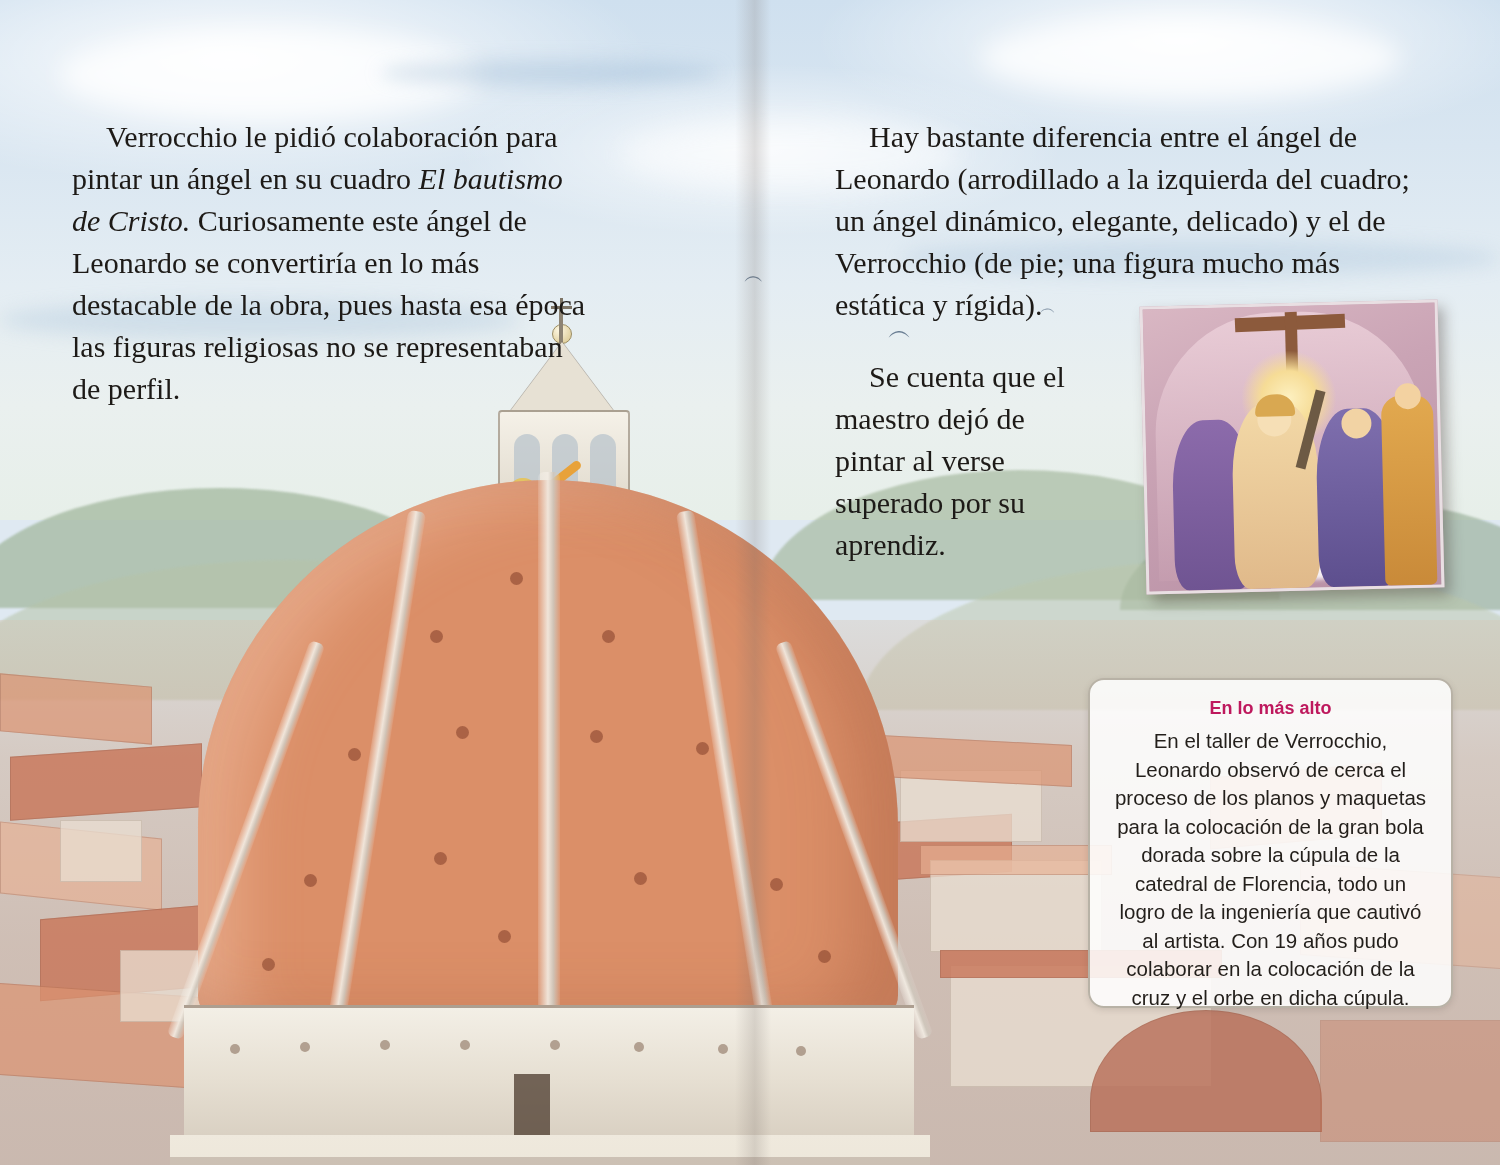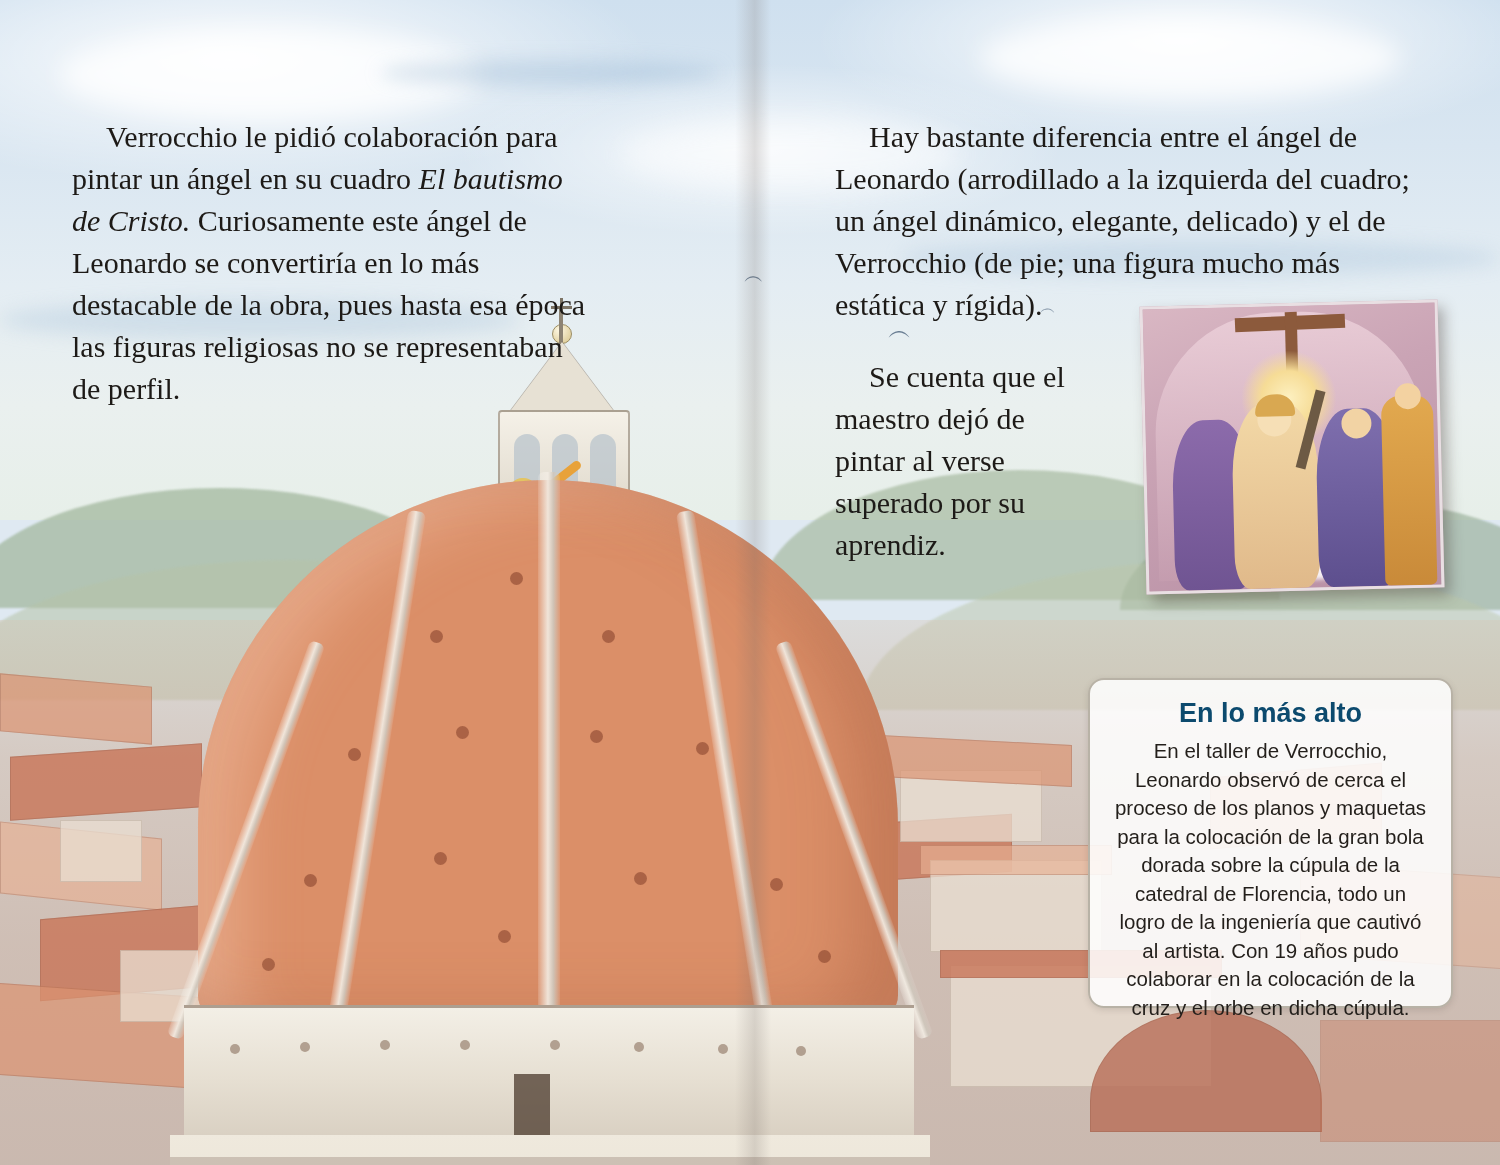--- a/index.html
+++ b/index.html
@@ -260,23 +260,23 @@
     border: 2px solid #b8b2a6;
     border-radius: 16px;
     box-shadow: 0 2px 6px rgba(90,80,70,0.18);
     box-sizing: border-box;
     padding: 18px 24px 14px;
   }
   .factbox h3 {
     margin: 0 0 8px;
     text-align: center;
     font-family: "Liberation Sans", sans-serif;
-    font-size: 27px;
+    font-size: 18px;
     font-weight: bold;
-    color: #0c4a6e;
+    color: #be185d;
   }
   .factbox p {
     margin: 0;
     text-align: center;
     font-family: "Liberation Sans", sans-serif;
     font-size: 20.5px;
     line-height: 28.5px;
     color: #231f1b;
   }
 

